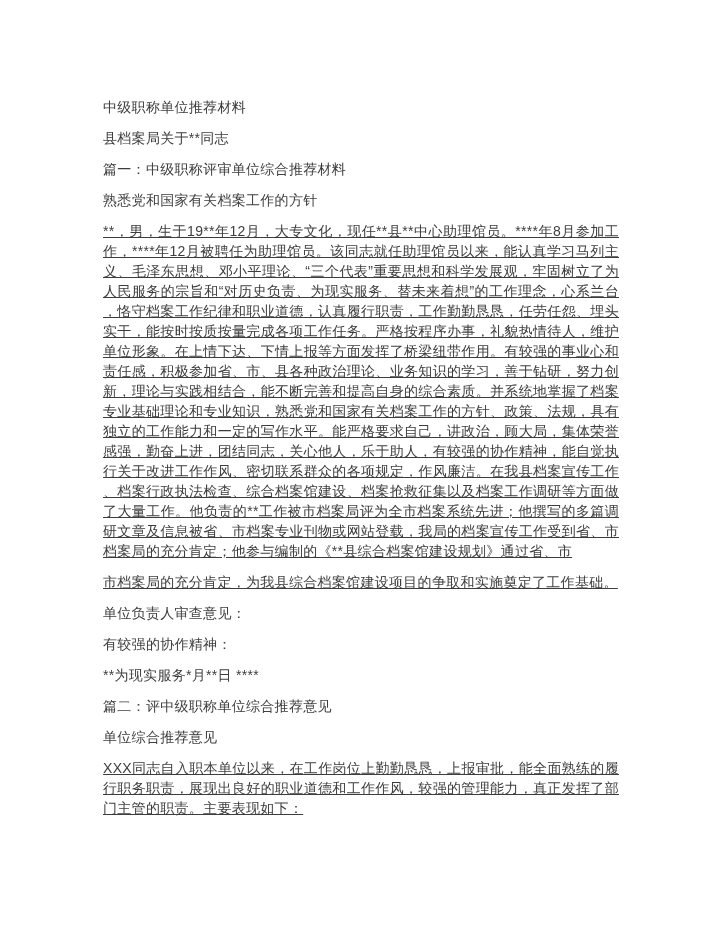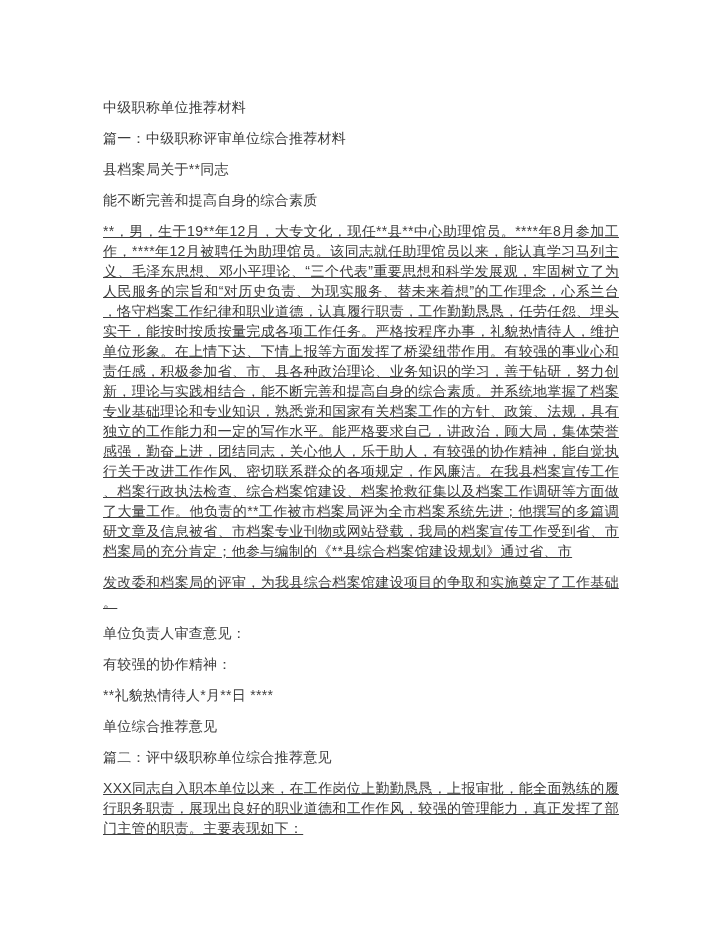--- a/index.html
+++ b/index.html
@@ -34,24 +34,24 @@
   .para-line {
     text-align: left;
     white-space: nowrap;
   }
 </style>
 </head>
 <body>
 
 <div class="page">
   <p class="para-line">中级职称单位推荐材料</p>
+  <p class="para-line">县档案局关于**同志</p>
   <p class="para-line">篇一：中级职称评审单位综合推荐材料</p>
-  <p class="para-line">县档案局关于**同志</p>
-  <p class="para-line">能不断完善和提高自身的综合素质</p>
+  <p class="para-line">熟悉党和国家有关档案工作的方针</p>
   <p class="para-justify">**，男，生于19**年12月，大专文化，现任**县**中心助理馆员。****年8月参加工作，****年12月被聘任为助理馆员。该同志就任助理馆员以来，能认真学习马列主义、毛泽东思想、邓小平理论、“三个代表”重要思想和科学发展观，牢固树立了为人民服务的宗旨和“对历史负责、为现实服务、替未来着想”的工作理念，心系兰台，恪守档案工作纪律和职业道德，认真履行职责，工作勤勤恳恳，任劳任怨、埋头实干，能按时按质按量完成各项工作任务。严格按程序办事，礼貌热情待人，维护单位形象。在上情下达、下情上报等方面发挥了桥梁纽带作用。有较强的事业心和责任感，积极参加省、市、县各种政治理论、业务知识的学习，善于钻研，努力创新，理论与实践相结合，能不断完善和提高自身的综合素质。并系统地掌握了档案专业基础理论和专业知识，熟悉党和国家有关档案工作的方针、政策、法规，具有独立的工作能力和一定的写作水平。能严格要求自己，讲政治，顾大局，集体荣誉感强，勤奋上进，团结同志，关心他人，乐于助人，有较强的协作精神，能自觉执行关于改进工作作风、密切联系群众的各项规定，作风廉洁。在我县档案宣传工作、档案行政执法检查、综合档案馆建设、档案抢救征集以及档案工作调研等方面做了大量工作。他负责的**工作被市档案局评为全市档案系统先进；他撰写的多篇调研文章及信息被省、市档案专业刊物或网站登载，我局的档案宣传工作受到省、市档案局的充分肯定；他参与编制的《**县综合档案馆建设规划》通过省、市</p>
-  <p class="para-justify">发改委和档案局的评审，为我县综合档案馆建设项目的争取和实施奠定了工作基础。</p>
+  <p class="para-justify">市档案局的充分肯定，为我县综合档案馆建设项目的争取和实施奠定了工作基础。</p>
   <p class="para-line">单位负责人审查意见：</p>
   <p class="para-line">有较强的协作精神：</p>
-  <p class="para-line">**礼貌热情待人*月**日 ****</p>
+  <p class="para-line">**为现实服务*月**日 ****</p>
+  <p class="para-line">篇二：评中级职称单位综合推荐意见</p>
   <p class="para-line">单位综合推荐意见</p>
-  <p class="para-line">篇二：评中级职称单位综合推荐意见</p>
   <p class="para-justify">XXX同志自入职本单位以来，在工作岗位上勤勤恳恳，上报审批，能全面熟练的履行职务职责，展现出良好的职业道德和工作作风，较强的管理能力，真正发挥了部门主管的职责。主要表现如下：</p>
 </div>
 
 </body></html>

